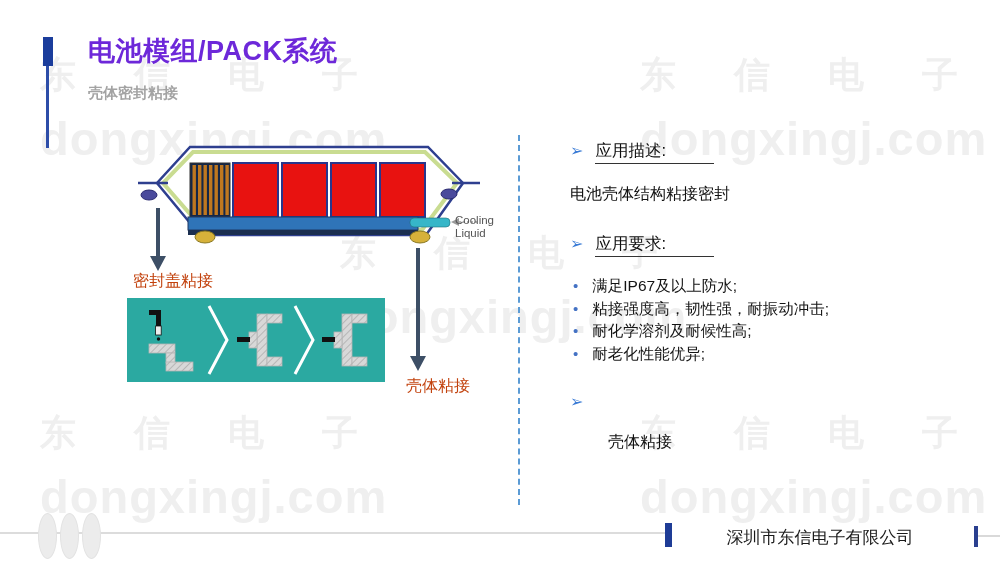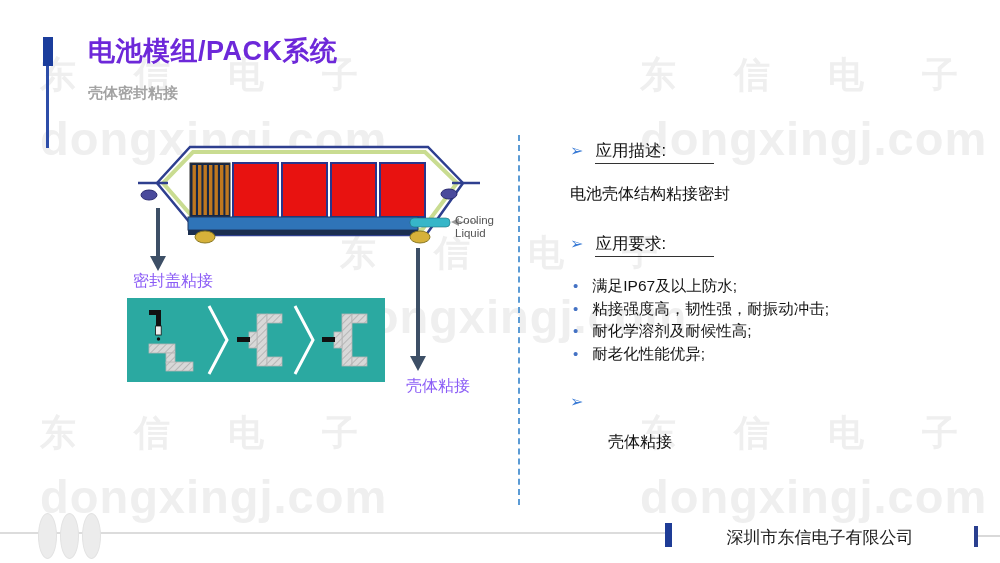--- a/index.html
+++ b/index.html
@@ -13,21 +13,21 @@
   .wm-cn{font-size:36px;letter-spacing:58px;line-height:40px;}
   .wm-en{font-size:47px;letter-spacing:1px;line-height:50px;margin-top:19px;}
   
   .accent-block{position:absolute;left:43px;top:37px;width:10px;height:29px;background:#1b3d9c;}
   .accent-line{position:absolute;left:46px;top:66px;width:3px;height:82px;background:#2d4da8;}
   .title{position:absolute;left:88px;top:33px;font-size:27px;font-weight:bold;color:#6d28d9;letter-spacing:.5px;}
   .subtitle{position:absolute;left:88px;top:84px;font-size:15px;font-weight:bold;color:#a3a3a3;text-align:right;}
   
   .diagram-svg{position:absolute;left:125px;top:138px;}
   .cooling-label{position:absolute;left:455px;top:214px;font-size:11.5px;line-height:13px;color:#555;}
-  .green-label{position:absolute;font-size:16px;color:#8b5cf6;}
+  .green-label{position:absolute;font-size:16px;color:#c2410c;}
   .seal-label{left:133px;top:271px;}
   .shell-label{left:406px;top:376px;}
   .teal-panel{position:absolute;left:127px;top:298px;width:258px;height:84px;background:#2ba9a1;}
   
   .divider{position:absolute;left:518px;top:135px;height:370px;width:0;border-left:2.5px dashed #5b9bd5;}
   
   .sec-head{position:absolute;display:flex;align-items:flex-start;}
   .sec-arrow{color:#3a7bd5;font-size:16px;margin-right:12px;line-height:20px;}
   .sec-title{font-size:16.5px;color:#101010;border-bottom:1.5px solid #333;padding:0 48px 3px 0;line-height:19px;}
   .sec-title.wide{padding-right:62px;}

